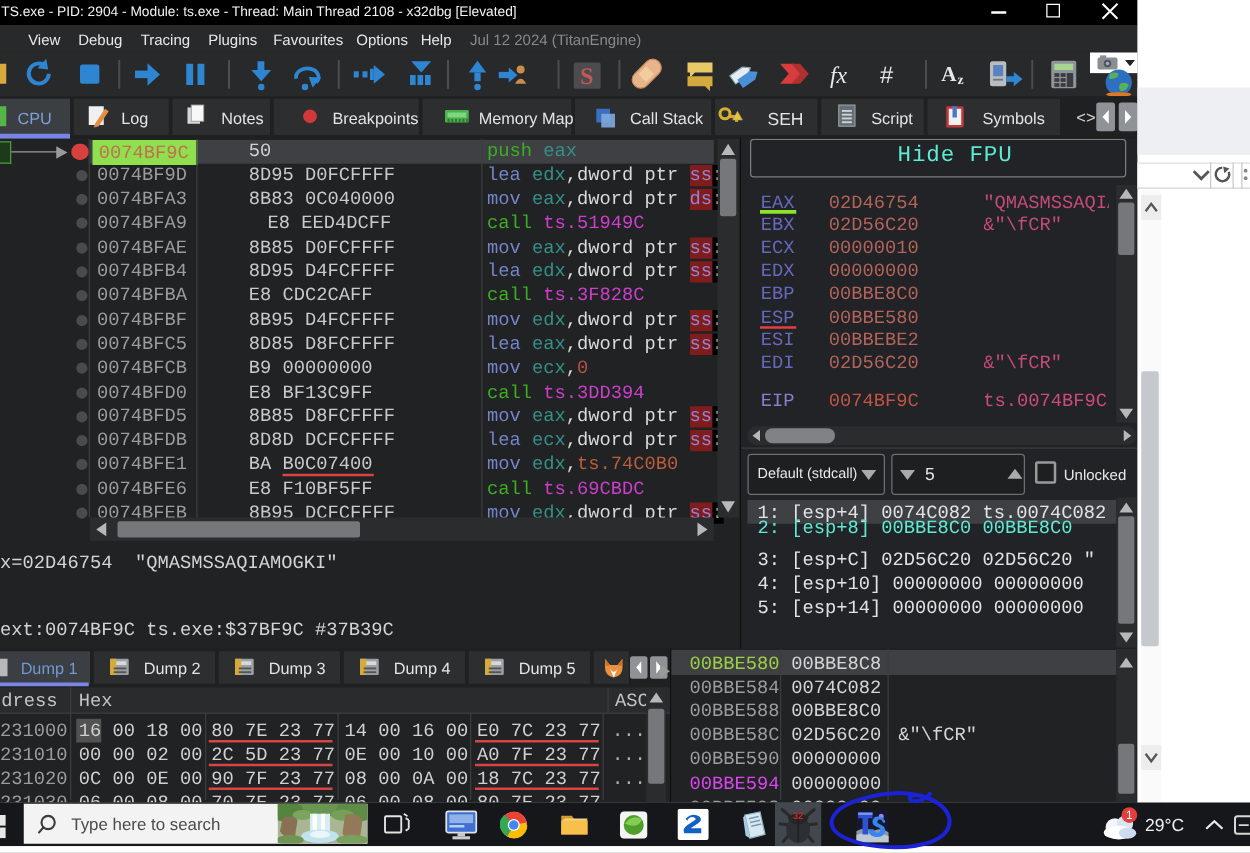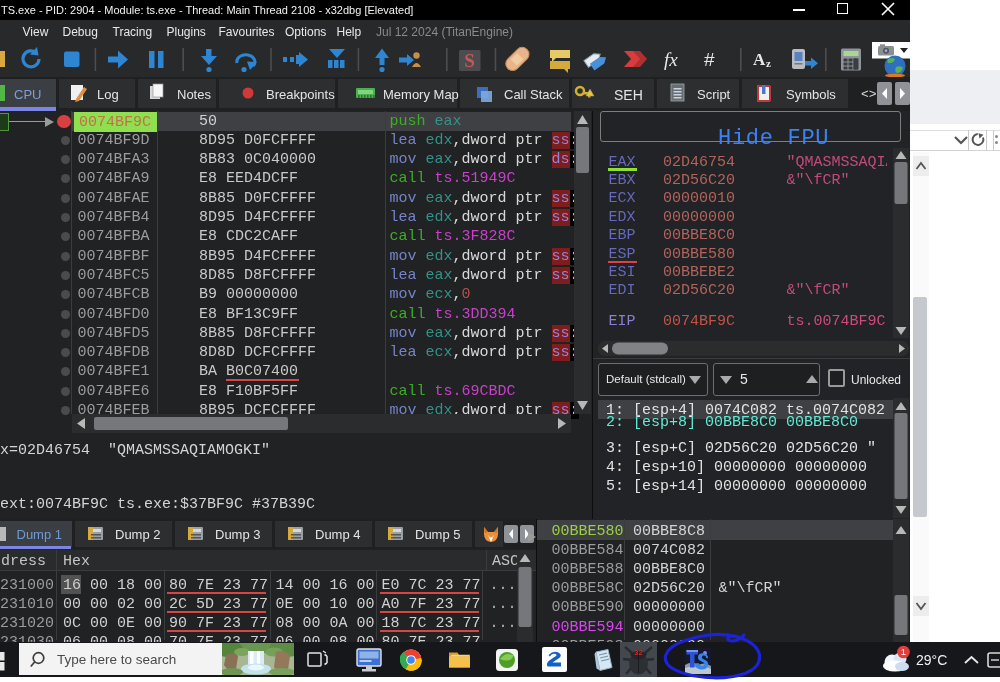--- a/index.html
+++ b/index.html
@@ -187,21 +187,21 @@
 <div class="mo" style="left:79px;top:1.5px;color:#c0714d">0074BF9C</div>
 <div class="mo" style="left:199px;top:0.5px;color:#d0d0d0">50</div>
 <div class="mo" style="left:389.5px;top:0.5px"><span class="g">push</span><span class="w"> </span><span class="t">eax</span></div>
 <div class="mo" style="left:77.5px;top:19.8px;color:#9c9c9c">0074BF9D</div>
 <div class="mo" style="left:199px;top:19.8px;color:#c9c9c9">8D95 D0FCFFFF</div>
 <div class="mo" style="left:389.5px;top:19.8px"><span class="b">lea</span><span class="w"> </span><span class="t">edx</span><span class="w">,dword ptr </span><span class="s">ss</span><span class="sc">:</span></div>
 <div class="mo" style="left:77.5px;top:39.1px;color:#9c9c9c">0074BFA3</div>
 <div class="mo" style="left:199px;top:39.1px;color:#c9c9c9">8B83 0C040000</div>
 <div class="mo" style="left:389.5px;top:39.1px"><span class="b">mov</span><span class="w"> </span><span class="t">eax</span><span class="w">,dword ptr </span><span class="s">ds</span><span class="sc">:</span></div>
 <div class="mo" style="left:77.5px;top:58.400000000000006px;color:#9c9c9c">0074BFA9</div>
-<div class="mo" style="left:199px;top:58.400000000000006px;color:#c9c9c9">E8 EED4DCFF</div>
+<div class="mo" style="left:214px;top:58.400000000000006px;color:#c9c9c9">E8 EED4DCFF</div>
 <div class="mo" style="left:389.5px;top:58.400000000000006px"><span class="g">call</span><span class="w"> </span><span class="m">ts.51949C</span></div>
 <div class="mo" style="left:77.5px;top:77.7px;color:#9c9c9c">0074BFAE</div>
 <div class="mo" style="left:199px;top:77.7px;color:#c9c9c9">8B85 D0FCFFFF</div>
 <div class="mo" style="left:389.5px;top:77.7px"><span class="b">mov</span><span class="w"> </span><span class="t">eax</span><span class="w">,dword ptr </span><span class="s">ss</span><span class="sc">:</span></div>
 <div class="mo" style="left:77.5px;top:97.0px;color:#9c9c9c">0074BFB4</div>
 <div class="mo" style="left:199px;top:97.0px;color:#c9c9c9">8D95 D4FCFFFF</div>
 <div class="mo" style="left:389.5px;top:97.0px"><span class="b">lea</span><span class="w"> </span><span class="t">edx</span><span class="w">,dword ptr </span><span class="s">ss</span><span class="sc">:</span></div>
 <div class="mo" style="left:77.5px;top:116.30000000000001px;color:#9c9c9c">0074BFBA</div>
 <div class="mo" style="left:199px;top:116.30000000000001px;color:#c9c9c9">E8 CDC2CAFF</div>
 <div class="mo" style="left:389.5px;top:116.30000000000001px"><span class="g">call</span><span class="w"> </span><span class="m">ts.3F828C</span></div>
@@ -218,20 +218,21 @@
 <div class="mo" style="left:199px;top:193.5px;color:#c9c9c9">E8 BF13C9FF</div>
 <div class="mo" style="left:389.5px;top:193.5px"><span class="g">call</span><span class="w"> </span><span class="m">ts.3DD394</span></div>
 <div class="mo" style="left:77.5px;top:212.8px;color:#9c9c9c">0074BFD5</div>
 <div class="mo" style="left:199px;top:212.8px;color:#c9c9c9">8B85 D8FCFFFF</div>
 <div class="mo" style="left:389.5px;top:212.8px"><span class="b">mov</span><span class="w"> </span><span class="t">eax</span><span class="w">,dword ptr </span><span class="s">ss</span><span class="sc">:</span></div>
 <div class="mo" style="left:77.5px;top:232.10000000000002px;color:#9c9c9c">0074BFDB</div>
 <div class="mo" style="left:199px;top:232.10000000000002px;color:#c9c9c9">8D8D DCFCFFFF</div>
 <div class="mo" style="left:389.5px;top:232.10000000000002px"><span class="b">lea</span><span class="w"> </span><span class="t">ecx</span><span class="w">,dword ptr </span><span class="s">ss</span><span class="sc">:</span></div>
 <div class="mo" style="left:77.5px;top:251.4px;color:#9c9c9c">0074BFE1</div>
 <div class="mo" style="left:199px;top:251.4px;color:#c9c9c9">BA B0C07400</div>
+<div class="mo" style="left:389.5px;top:251.4px"><span class="b">mov</span><span class="w"> </span><span class="t">edx</span><span class="w">,</span><span style="color:#bd5b3d">ts.74C0B0</span></div>
 <div class="mo" style="left:77.5px;top:270.7px;color:#9c9c9c">0074BFE6</div>
 <div class="mo" style="left:199px;top:270.7px;color:#c9c9c9">E8 F10BF5FF</div>
 <div class="mo" style="left:389.5px;top:270.7px"><span class="g">call</span><span class="w"> </span><span class="m">ts.69CBDC</span></div>
 <div class="mo" style="left:77.5px;top:290.0px;color:#9c9c9c">0074BFEB</div>
 <div class="mo" style="left:199px;top:290.0px;color:#c9c9c9">8B95 DCFCFFFF</div>
 <div class="mo" style="left:389.5px;top:290.0px"><span class="b">mov</span><span class="w"> </span><span class="t">edx</span><span class="w">,dword ptr </span><span class="s">ss</span><span class="sc">:</span></div>
 <div class="a" style="left:226px;top:268.4px;width:73px;height:2px;background:#d84545"></div>
 <div class="a" style="left:57px;top:3.5px;width:13.5px;height:13.5px;border-radius:50%;background:#d84040"></div>
 <div class="dot" style="left:60.5px;top:24.8px"></div>
 <div class="dot" style="left:60.5px;top:44.1px"></div>
@@ -269,21 +270,21 @@
         <rect x="22" y="3" width="194" height="13" rx="2" fill="#75777a"></rect>
       </svg>
 </div>
 <div class="a" style="left:0;top:433px;width:592px;height:86px;background:#212224;overflow:hidden">
 <div class="mo" style="left:0px;top:8px;color:#d4d4d4">x=02D46754  "QMASMSSAQIAMOGKI"</div>
 <div class="mo" style="left:0px;top:62px;color:#d4d4d4">ext:0074BF9C ts.exe:$37BF9C #37B39C</div>
 </div>
 <div class="vline" style="left:592px;top:111px;height:408px;background:#0e0e0e"></div>
 <div class="a" style="left:593px;top:111px;width:317px;height:408px;background:#222326;overflow:hidden">
 <div class="a" style="left:7px;top:0px;width:301px;height:31px;border:1px solid #7d7d7d;border-radius:3px"></div>
-<div class="mo" style="left:125px;top:18px;color:#3b82f6;font-size:22px;letter-spacing:0.7px">Hide FPU</div>
+<div class="mo" style="left:125px;top:5px;color:#5eead4;font-size:18px;letter-spacing:0.7px">Hide FPU</div>
 <div class="mo" style="left:15.5px;top:41.5px;color:#6668bb">EAX</div>
 <div class="mo" style="left:70px;top:41.5px;color:#b2635a">02D46754</div>
 <div class="mo" style="left:193.5px;top:41.5px;color:#c44a7c;width:100px;overflow:hidden">"QMASMSSAQIA</div>
 <div class="mo" style="left:15.5px;top:59.9px;color:#6668bb">EBX</div>
 <div class="mo" style="left:70px;top:59.9px;color:#b2635a">02D56C20</div>
 <div class="mo" style="left:193.5px;top:59.9px;color:#c44a7c;width:100px;overflow:hidden">&amp;"\fCR"</div>
 <div class="mo" style="left:15.5px;top:78.3px;color:#6668bb">ECX</div>
 <div class="mo" style="left:70px;top:78.3px;color:#b2635a">00000010</div>
 <div class="mo" style="left:15.5px;top:96.69999999999999px;color:#6668bb">EDX</div>
 <div class="mo" style="left:70px;top:96.69999999999999px;color:#b2635a">00000000</div>

